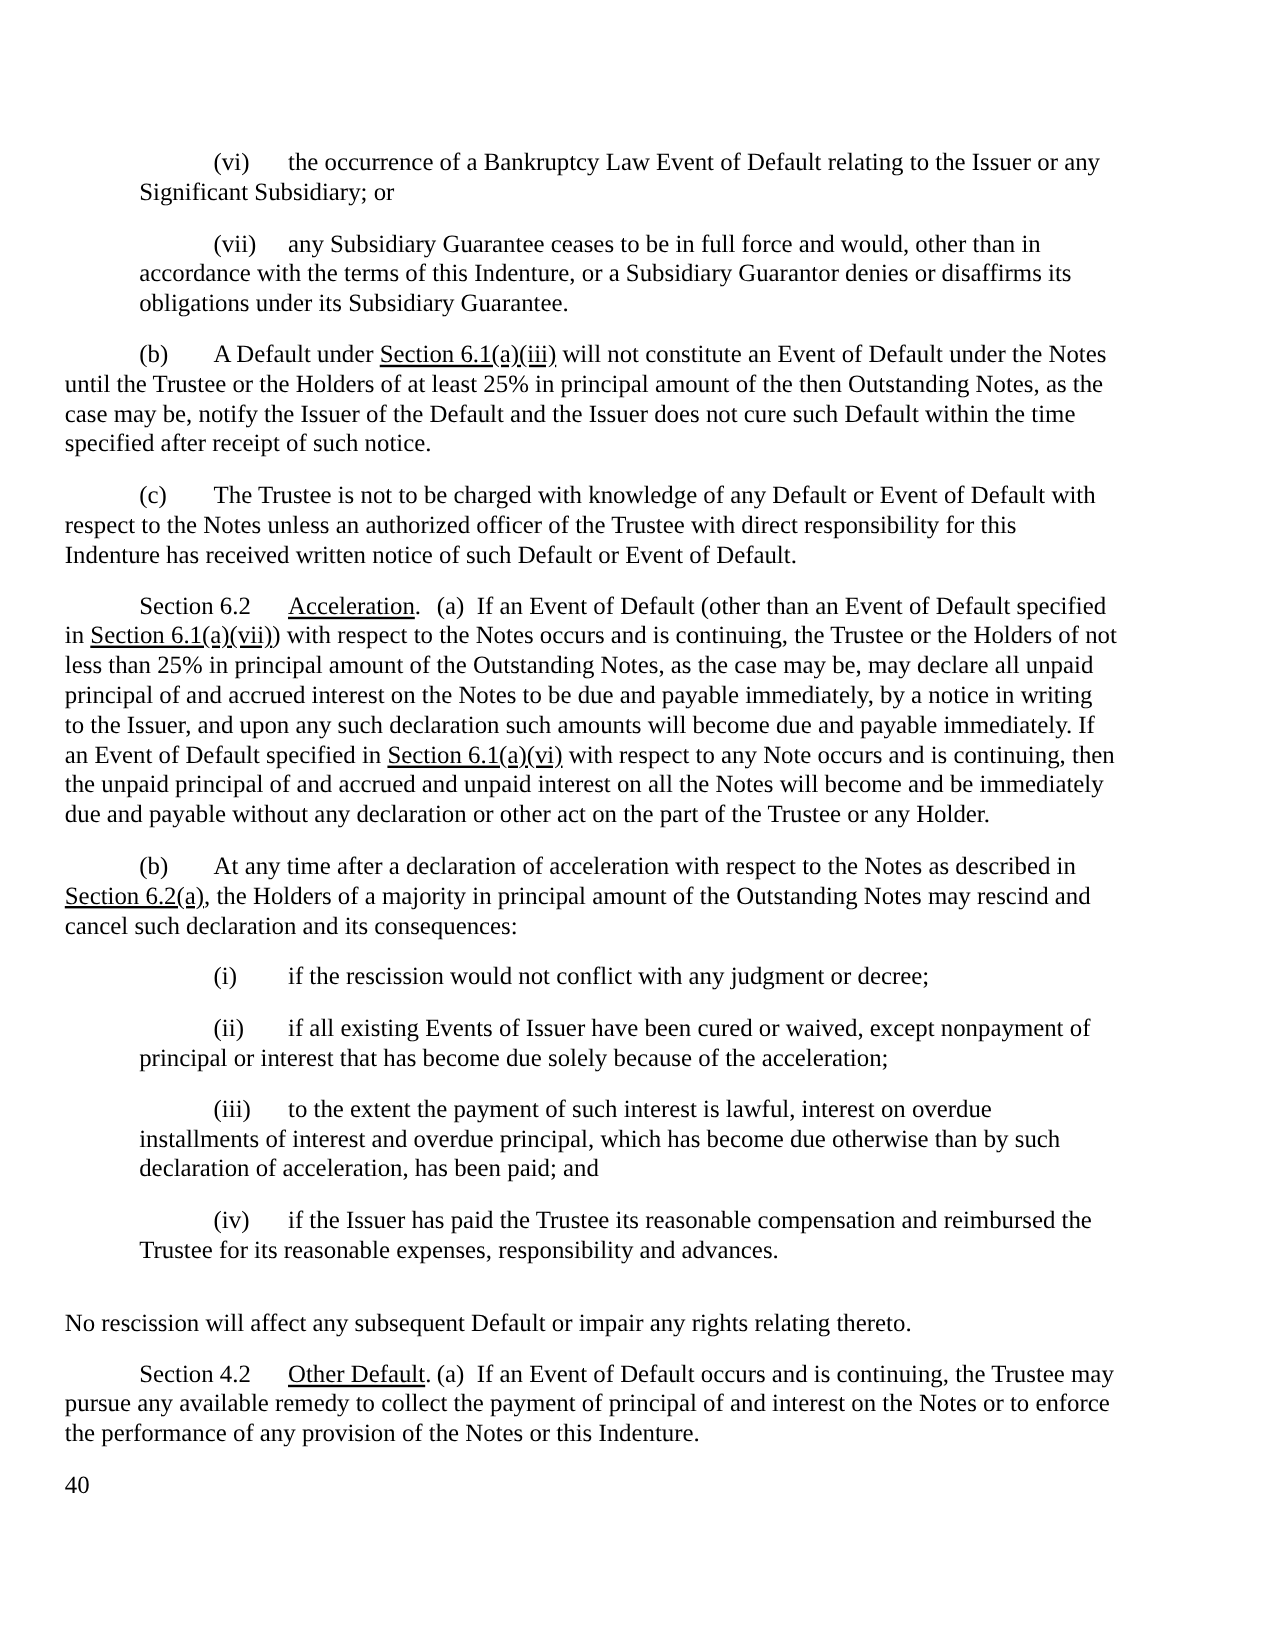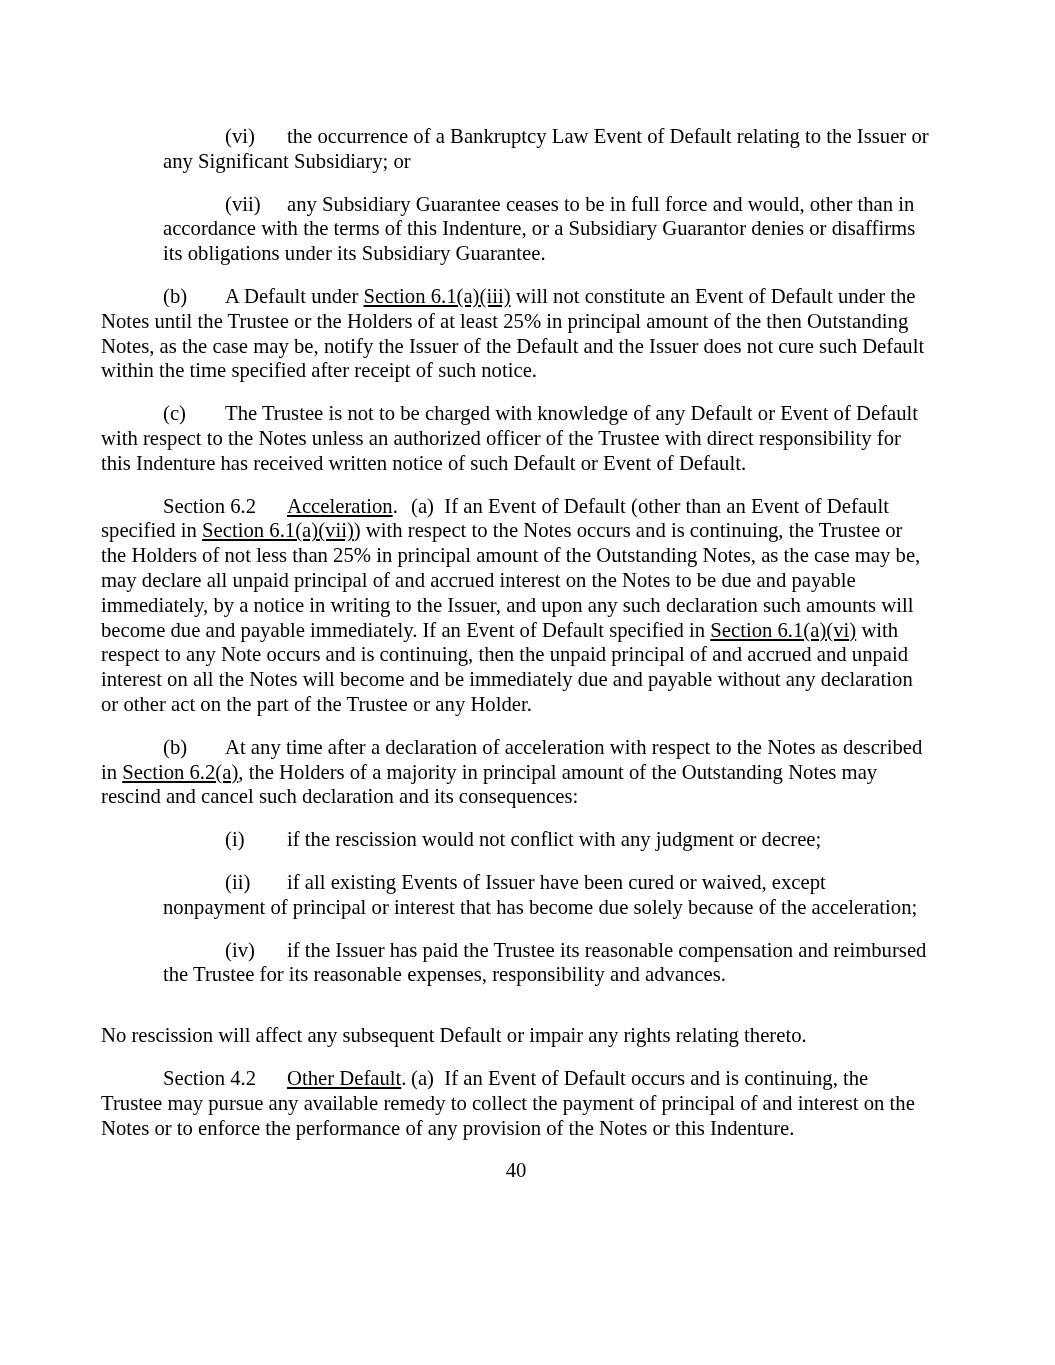--- a/index.html
+++ b/index.html
@@ -10,21 +10,21 @@
   .page {
     position: relative;
     width: 1055px;
     height: 1365px;
     box-sizing: border-box;
     background: #ffffff;
     color: #000000;
     font-family: "Liberation Serif", "DejaVu Serif", serif;
     font-size: 20.7px;
     line-height: 24.8px;
-    padding: 124px 124px 0 101px;
+    padding: 124px 124px 0 54px;
     overflow: hidden;
   }
   .para {
     margin: 0 0 18px 0;
     white-space: pre-wrap;
     tab-size: 62px;
     -moz-tab-size: 62px;
     text-align: left;
   }
   .para.item {
@@ -36,34 +36,35 @@
   }
   .para.flush {
     text-indent: 0;
     margin-top: 36px;
   }
   .underline {
     text-decoration: underline;
     margin-top: 23px;
   }
   .page-number {
-    text-align: center;
+    text-align: left;
   }
 </style>
 </head>
 <body>
 
 <div class="page">
   <div>
       <p class="para item"><span>(vi)	the occurrence of a Bankruptcy Law Event of Default relating to the Issuer or any Significant Subsidiary; or</span></p>
       <p class="para item"><span>(vii)	any Subsidiary Guarantee ceases to be in full force and would, other than in accordance with the terms of this Indenture, or a Subsidiary Guarantor denies or disaffirms its obligations under its Subsidiary Guarantee.</span></p>
       <p class="para body"><span>(b)	A Default under </span><span class="underline">Section 6.1(a)(iii)</span><span> will not constitute an Event of Default under the Notes until the Trustee or the Holders of at least 25% in principal amount of the then Outstanding Notes, as the case may be, notify the Issuer of the Default and the Issuer does not cure such Default within the time specified after receipt of such notice.</span></p>
       <p class="para body"><span>(c)	The Trustee is not to be charged with knowledge of any Default or Event of Default with respect to the Notes unless an authorized officer of the Trustee with direct responsibility for this Indenture has received written notice of such Default or Event of Default.</span></p>
       <p class="para body"><span>Section 6.2	</span><span class="underline">Acceleration</span><span>.	(a)  If an Event of Default (other than an Event of Default specified in </span><span class="underline">Section 6.1(a)(vii)</span><span>) with respect to the Notes occurs and is continuing, the Trustee or the Holders of not less than 25% in principal amount of the Outstanding Notes, as the case may be, may declare all unpaid principal of and accrued interest on the Notes to be due and payable immediately, by a notice in writing to the Issuer, and upon any such declaration such amounts will become due and payable immediately. If an Event of Default specified in </span><span class="underline">Section 6.1(a)(vi)</span><span> with respect to any Note occurs and is continuing, then the unpaid principal of and accrued and unpaid interest on all the Notes will become and be immediately due and payable without any declaration or other act on the part of the Trustee or any Holder.</span></p>
       <p class="para body"><span>(b)	At any time after a declaration of acceleration with respect to the Notes as described in </span><span class="underline">Section 6.2(a)</span><span>, the Holders of a majority in principal amount of the Outstanding Notes may rescind and cancel such declaration and its consequences:</span></p>
       <p class="para item"><span>(i)	if the rescission would not conflict with any judgment or decree;</span></p>
       <p class="para item"><span>(ii)	if all existing Events of Issuer have been cured or waived, except nonpayment of principal or interest that has become due solely because of the acceleration;</span></p>
+      <p class="para item"><span>(iii)	to the extent the payment of such interest is lawful, interest on overdue installments of interest and overdue principal, which has become due otherwise than by such declaration of acceleration, has been paid; and</span></p>
       <p class="para item"><span>(iv)	if the Issuer has paid the Trustee its reasonable compensation and reimbursed the Trustee for its reasonable expenses, responsibility and advances.</span></p>
       <p class="para flush"><span>No rescission will affect any subsequent Default or impair any rights relating thereto.</span></p>
       <p class="para body"><span>Section 4.2	</span><span class="underline">Other Default</span><span>.	(a)  If an Event of Default occurs and is continuing, the Trustee may pursue any available remedy to collect the payment of principal of and interest on the Notes or to enforce the performance of any provision of the Notes or this Indenture.</span></p>
     </div>
   <div class="page-number">40</div>
 </div>
 
 </body></html>

